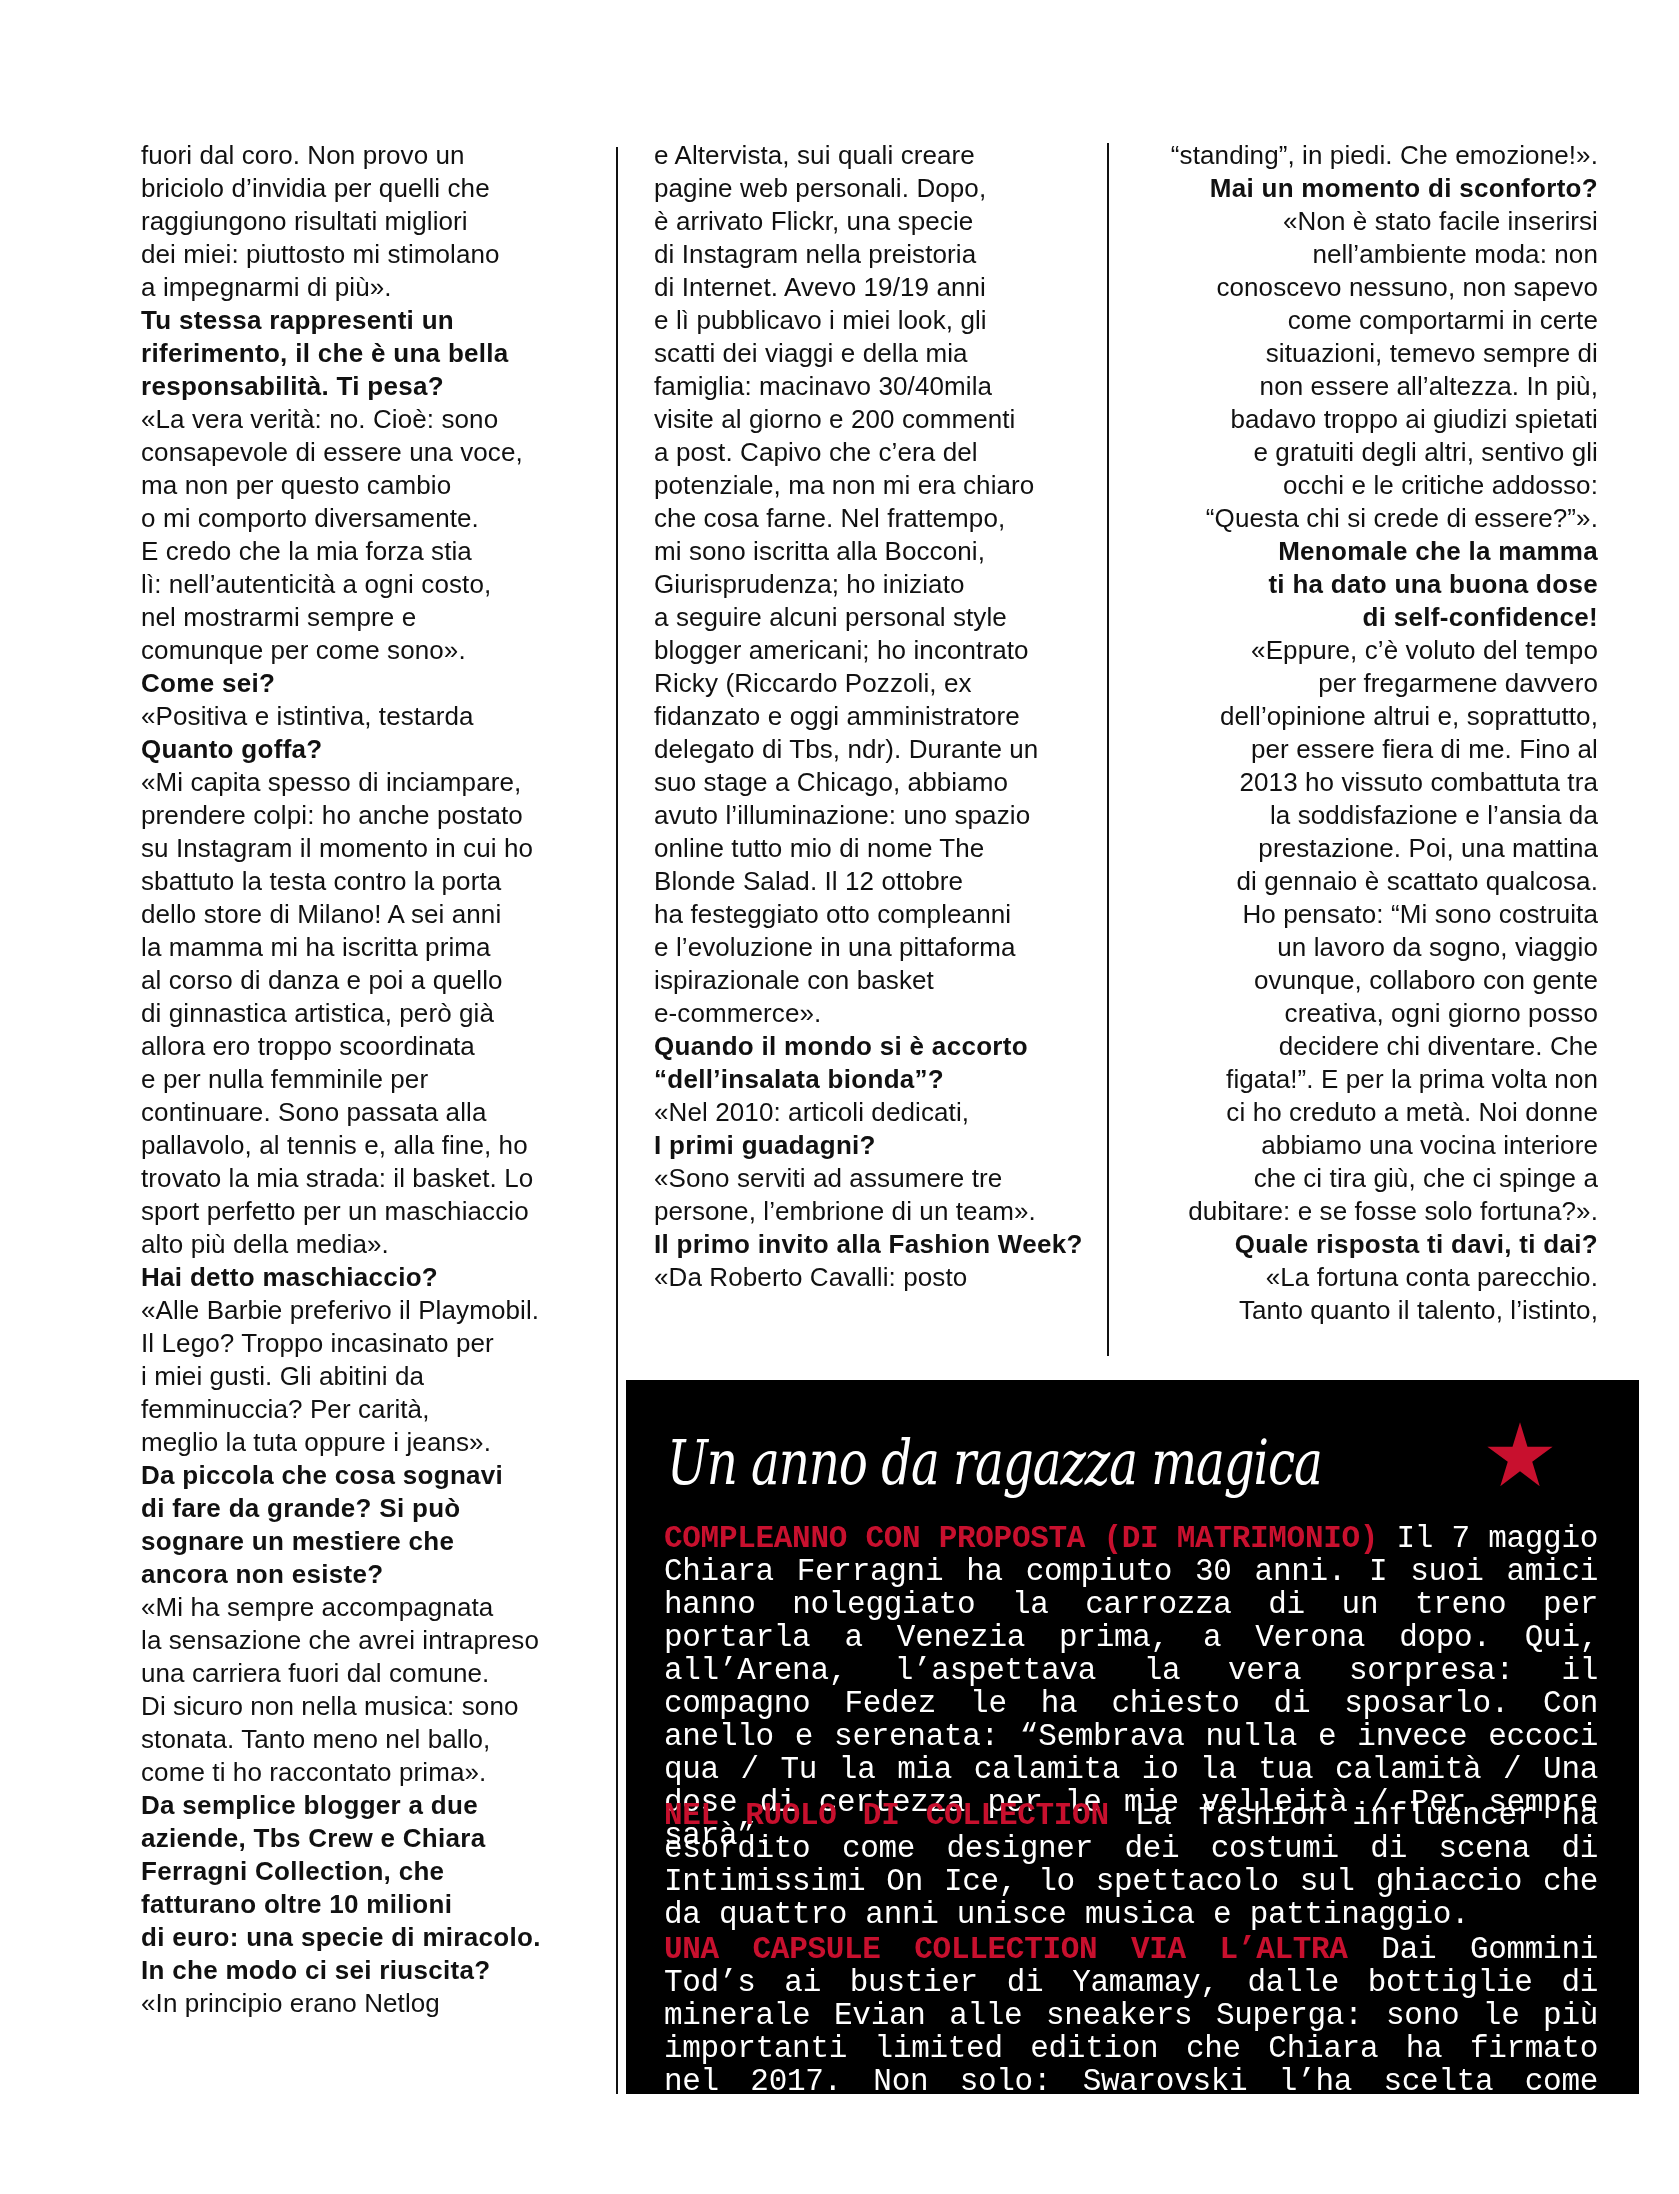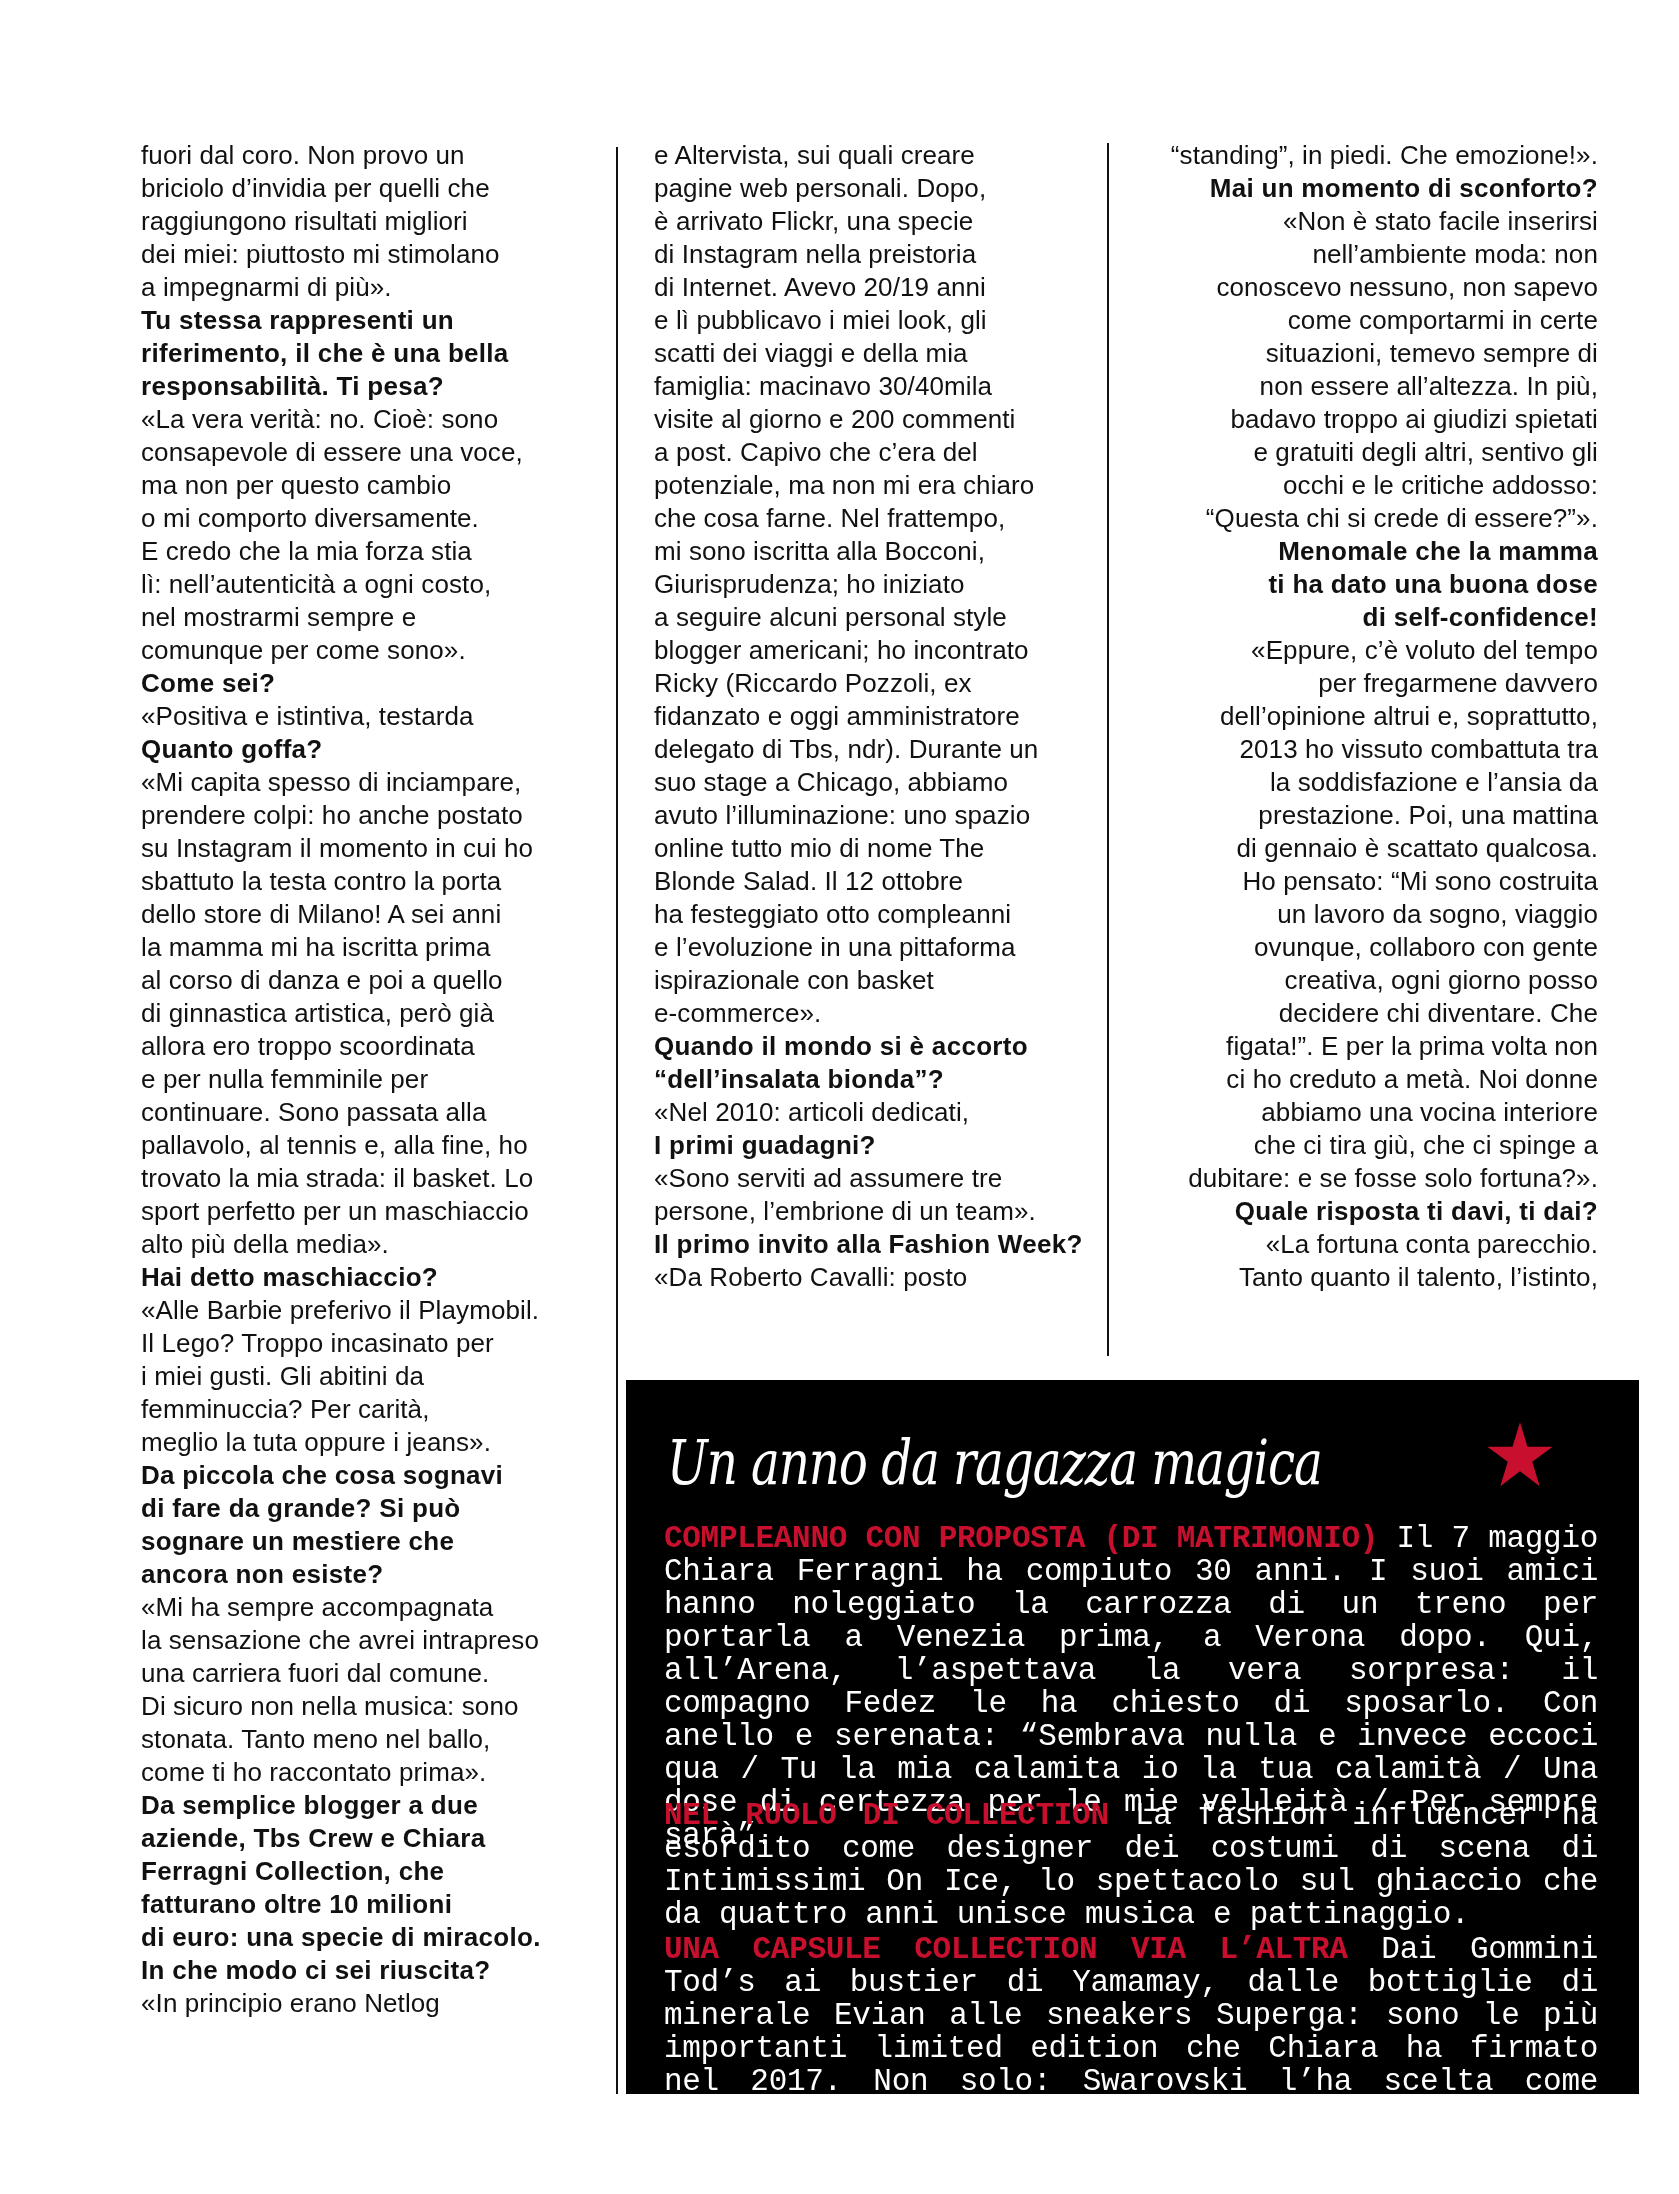--- a/index.html
+++ b/index.html
@@ -83,21 +83,21 @@
     <span class="line q">di euro: una specie di miracolo.</span>
     <span class="line q">In che modo ci sei riuscita?</span>
     <span class="line">«In principio erano Netlog</span>
   </div>
 <div class="sep sep1"></div>
 <div class="col col2">
     <span class="line">e Altervista, sui quali creare</span>
     <span class="line">pagine web personali. Dopo,</span>
     <span class="line">è arrivato Flickr, una specie</span>
     <span class="line">di Instagram nella preistoria</span>
-    <span class="line">di Internet. Avevo 20/19 anni</span>
+    <span class="line">di Internet. Avevo 19/19 anni</span>
     <span class="line">e lì pubblicavo i miei look, gli</span>
     <span class="line">scatti dei viaggi e della mia</span>
     <span class="line">famiglia: macinavo 30/40mila</span>
     <span class="line">visite al giorno e 200 commenti</span>
     <span class="line">a post. Capivo che c’era del</span>
     <span class="line">potenziale, ma non mi era chiaro</span>
     <span class="line">che cosa farne. Nel frattempo,</span>
     <span class="line">mi sono iscritta alla Bocconi,</span>
     <span class="line">Giurisprudenza; ho iniziato</span>
     <span class="line">a seguire alcuni personal style</span>
@@ -135,20 +135,21 @@
     <span class="line">badavo troppo ai giudizi spietati</span>
     <span class="line">e gratuiti degli altri, sentivo gli</span>
     <span class="line">occhi e le critiche addosso:</span>
     <span class="line">“Questa chi si crede di essere?”».</span>
     <span class="line q">Menomale che la mamma</span>
     <span class="line q">ti ha dato una buona dose</span>
     <span class="line q">di self-confidence!</span>
     <span class="line">«Eppure, c’è voluto del tempo</span>
     <span class="line">per fregarmene davvero</span>
     <span class="line">dell’opinione altrui e, soprattutto,</span>
+    <span class="line">per essere fiera di me. Fino al</span>
     <span class="line">2013 ho vissuto combattuta tra</span>
     <span class="line">la soddisfazione e l’ansia da</span>
     <span class="line">prestazione. Poi, una mattina</span>
     <span class="line">di gennaio è scattato qualcosa.</span>
     <span class="line">Ho pensato: “Mi sono costruita</span>
     <span class="line">un lavoro da sogno, viaggio</span>
     <span class="line">ovunque, collaboro con gente</span>
     <span class="line">creativa, ogni giorno posso</span>
     <span class="line">decidere chi diventare. Che</span>
     <span class="line">figata!”. E per la prima volta non</span>

